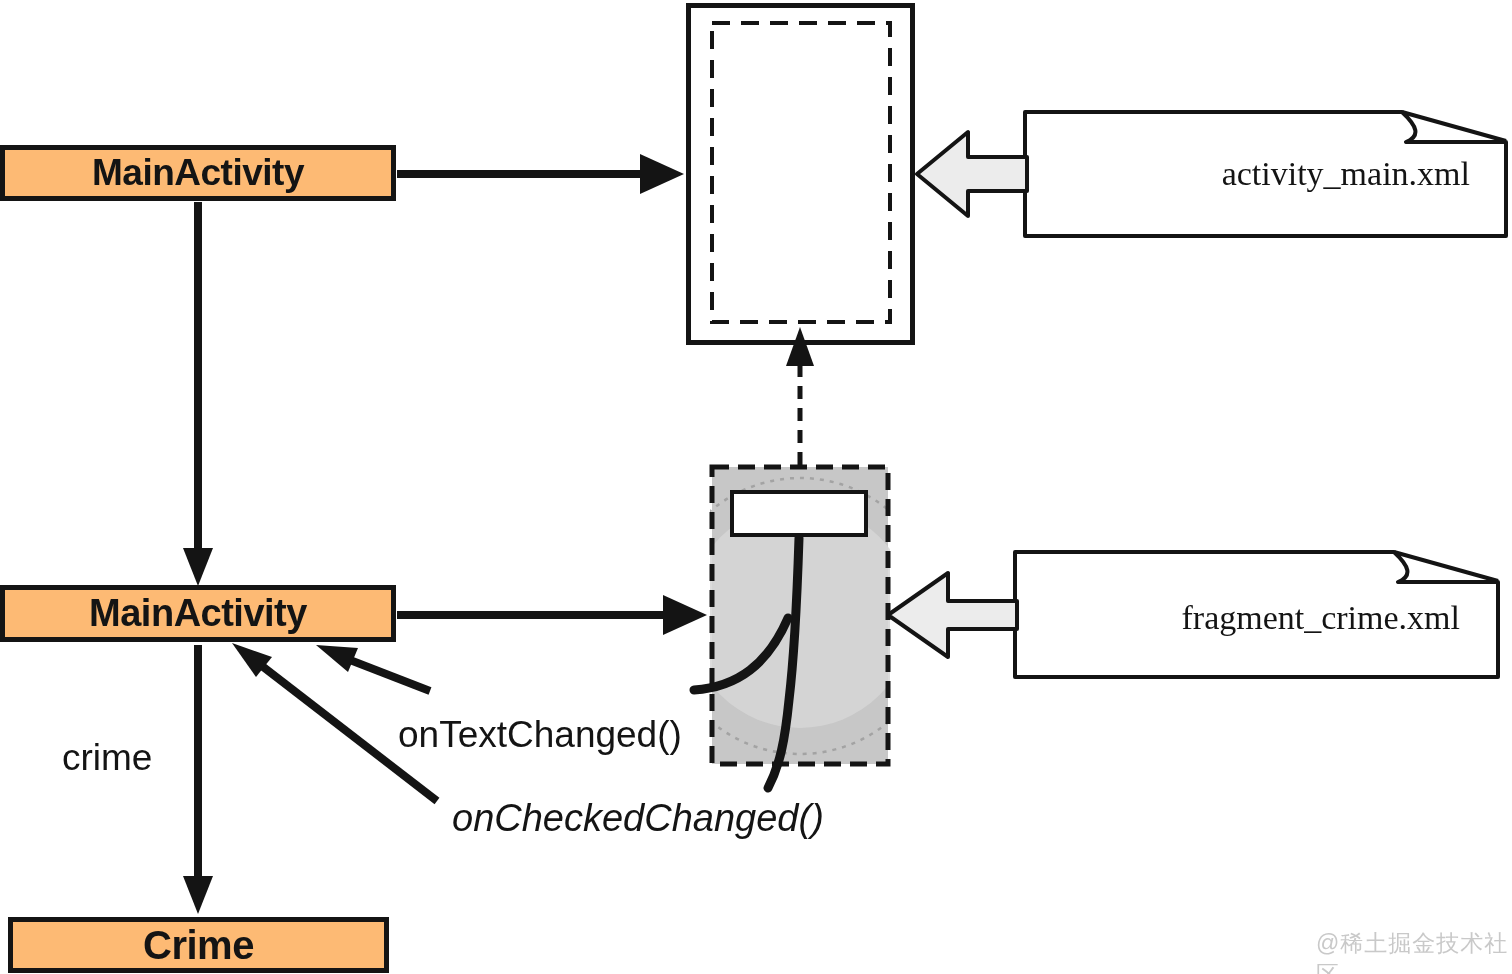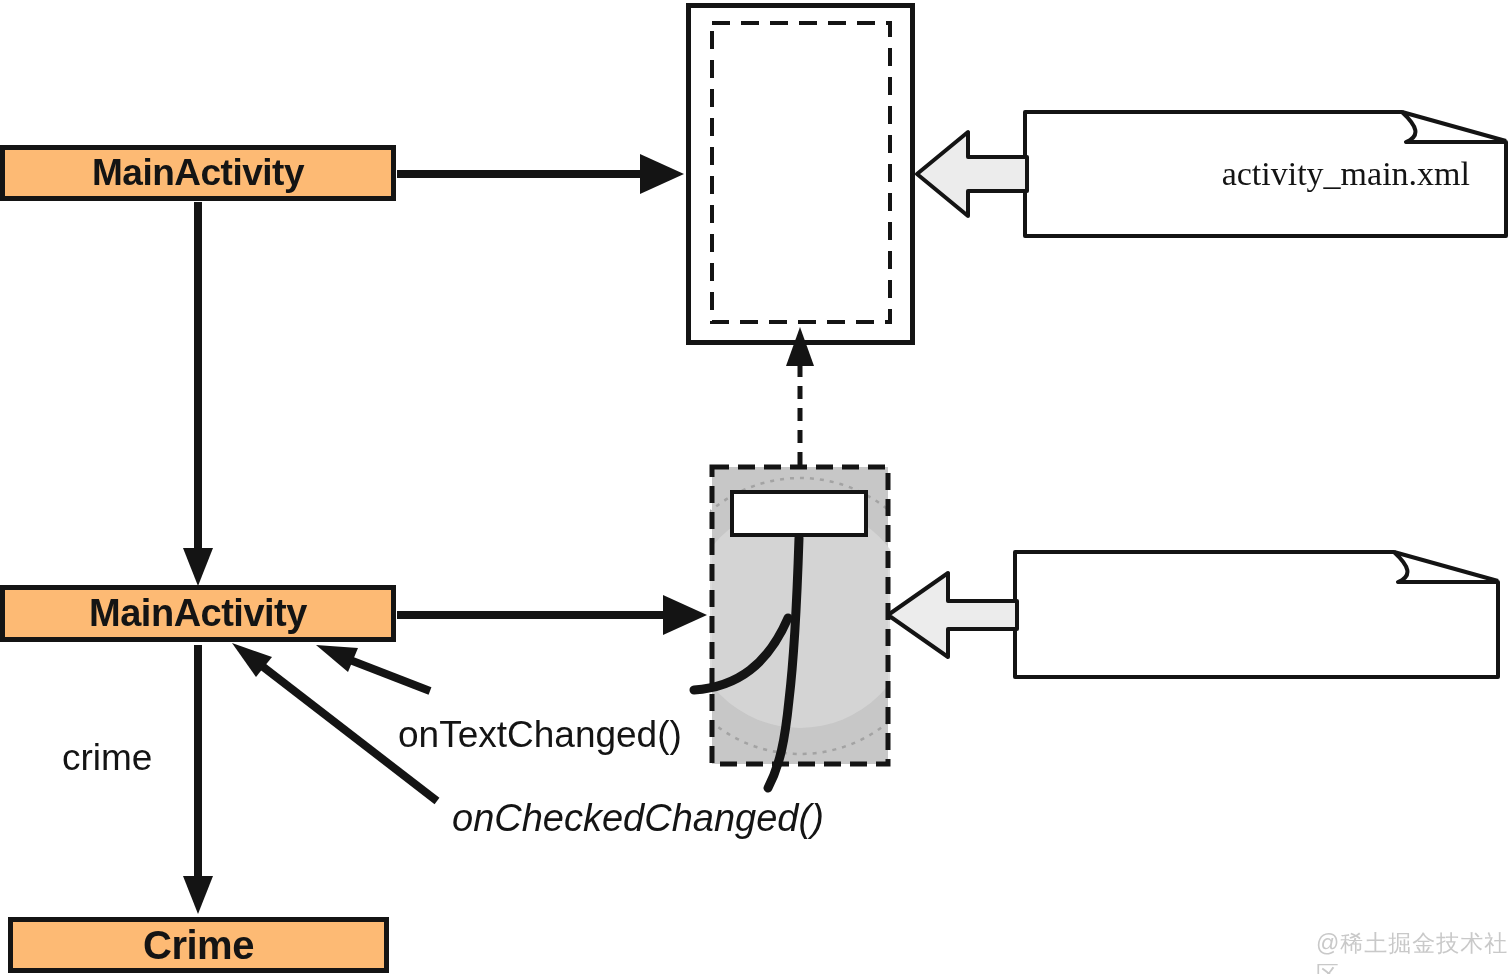--- a/index.html
+++ b/index.html
@@ -125,20 +125,23 @@
 
     <g>
       <line x1="800" y1="465" x2="800" y2="364" stroke="#141414" stroke-width="5" stroke-dasharray="13 9"></line>
       <polygon points="800,327 786,366 814,366" fill="#141414"></polygon>
     </g>
   </svg>
 
   <div class="doc-label" id="label-activity-main">
     <span>activity_main.xml</span>
   </div>
+  <div class="doc-label" id="label-fragment-crime">
+    <span>fragment_crime.xml</span>
+  </div>
 
   <div class="free-label" id="label-ontextchanged">onTextChanged()</div>
   <div class="free-label" id="label-oncheckedchanged">onCheckedChanged()</div>
   <div class="free-label" id="label-crime-ref">crime</div>
 
   <div id="watermark">@稀土掘金技术社区</div>
 
 </div>
 
 </body></html>

